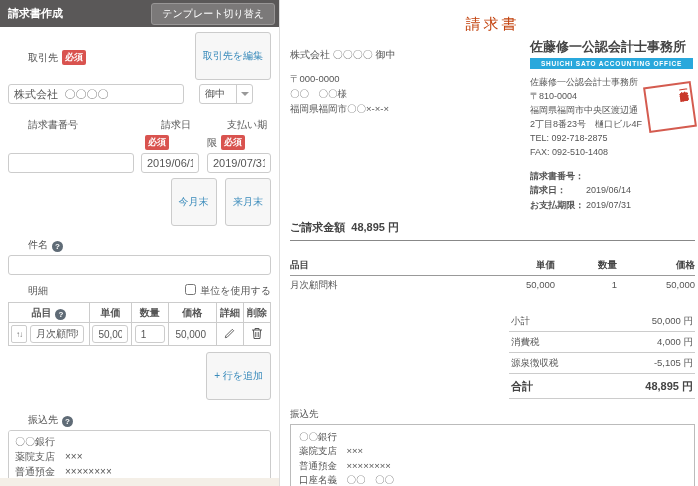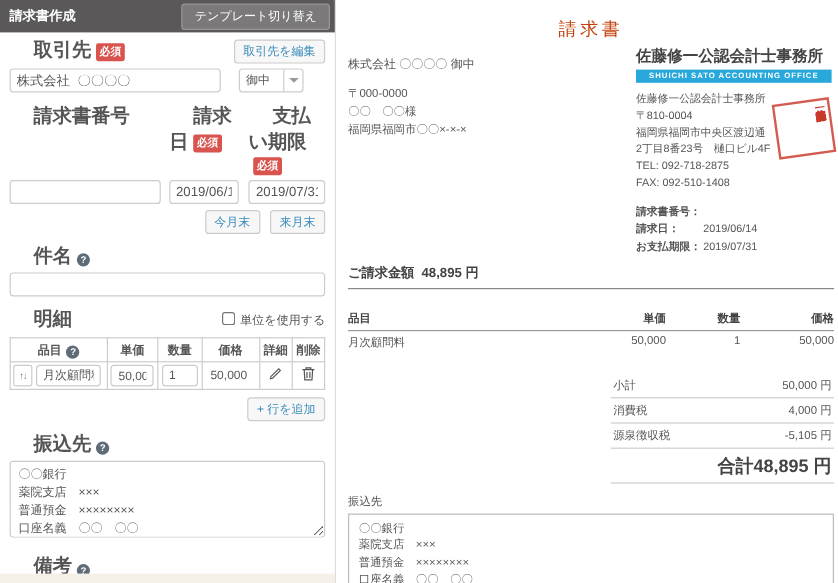--- a/index.html
+++ b/index.html
@@ -9,24 +9,24 @@
 
   
   .left-panel { position:absolute; left:0; top:0; width:280px; height:486px; border-right:1px solid #ddd; background:#fff; }
   .form-header { height:27px; background:#5a5858; display:flex; align-items:center; justify-content:space-between; padding:0 4px 0 8px; }
   .form-header .title { color:#fff; font-size:11px; font-weight:bold; }
   .btn-template { background:#7b7979; border:1px solid #989696; color:#fff; font-size:10px; padding:3px 10px; border-radius:3px; cursor:pointer; }
   .form-body { padding:0 8px; }
   .link-row { margin-top:7px; text-align:right; }
   .link-blue { color:#3a8bbb; font-size:10px; text-decoration:none; cursor:pointer; }
   .row-between { display:flex; align-items:center; justify-content:space-between; }
-  .lbl { font-size:16px; font-weight:bold; color:#555;padding-left:20px; }
+  .lbl { font-size:10px; font-weight:normal; color:#555;padding-left:20px; }
   .badge-req { display:inline-block; background:#d9534f; color:#fff; font-size:9px; font-weight:bold; padding:1px 3px; border-radius:2px; margin-left:4px; vertical-align:1px; }
   .help-icon { display:inline-flex; align-items:center; justify-content:center; width:11px; height:11px; border-radius:50%; background:#5f6b76; color:#fff; font-size:8px; font-weight:bold; margin-left:4px; vertical-align:-1px; cursor:pointer; }
-  .btn-lite { background:#f7f7f7; border:1px solid #ccc; color:#3a8bbb; font-size:10px; padding:2px 7px; border-radius:3px; cursor:pointer; }
+  .btn-lite { background:#f7f7f7; border:1px solid #ccc; color:#3a8bbb; font-size:10px; padding:16px 7px; border-radius:3px; cursor:pointer; }
   .client-row { margin-top:5px; }
   .input { border:1px solid #ccc; border-radius:3px; height:20px; font-size:11px; color:#555; padding:2px 5px; font-family:inherit; }
   .input-row1 { margin-top:4px; display:flex; align-items:center;font-family:Liberation Mono, monospace; }
   .client-input { width:176px; }
   .honorific-select { margin-left:15px; width:54px; height:20px; border:1px solid #ccc; border-radius:3px; display:flex; align-items:center; cursor:pointer; background:#fff; }
   .honorific-select .val { flex:1; font-size:10px; padding-left:5px; }
   .honorific-select .arrow-box { width:16px; height:100%; border-left:1px solid #ccc; display:flex; align-items:center; justify-content:center; }
   .tri-down { width:0; height:0; border:4px solid transparent; border-top-color:#999; margin-top:4px; }
   .cols3 { display:flex; }
   .c1 { width:133px; } .c2 { width:66px; } .c3 { flex:1; }
@@ -76,21 +76,21 @@
   .amount-row .amt { margin-left:6px; }
   .pv-table { margin-top:15px; }
   .pv-tr { display:flex; padding:3px 0; }
   .pv-th { font-weight:bold; color:#444; border-bottom:1px solid #999; }
   .pc-item { flex:1; text-align:left; }
   .pc-unit { width:90px; text-align:right; }
   .pc-qty { width:62px; text-align:right; }
   .pc-price { width:78px; text-align:right; }
   .pv-summary { width:186px; margin-left:auto; margin-top:16px; }
   .sum-row { display:flex; justify-content:space-between; padding:4px 2px 3px 2px; border-bottom:1px solid #ccc; }
-  .sum-total { font-size:15px; font-weight:bold; color:#444; padding:5px 2px 4px 2px;justify-content:flex-end; }
+  .sum-total { font-size:11px; font-weight:bold; color:#444; padding:5px 2px 4px 2px; }
   .pv-sec-label { margin-top:9px; }
   .pv-box { border:1px solid #bbb; margin-top:3px; padding:5px 8px; line-height:1.5; }
   .pv-box-bank { min-height:57px; }
 </style>
 </head>
 <body>
 
 <div class="screen">
 
   <div class="left-panel">

